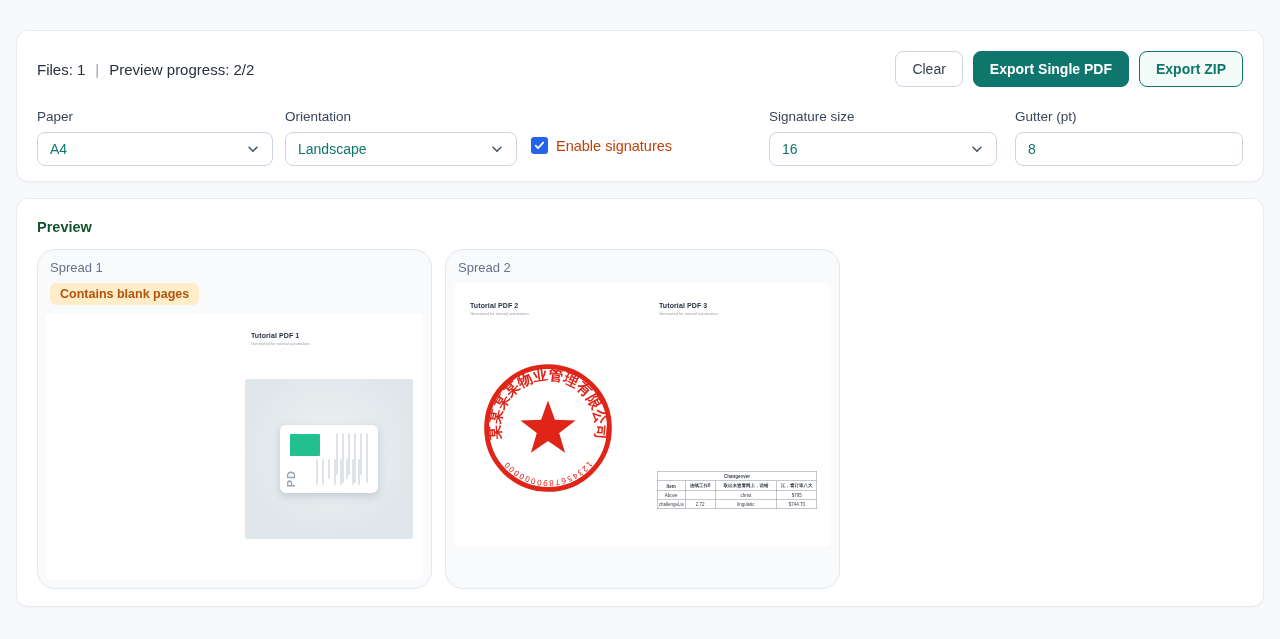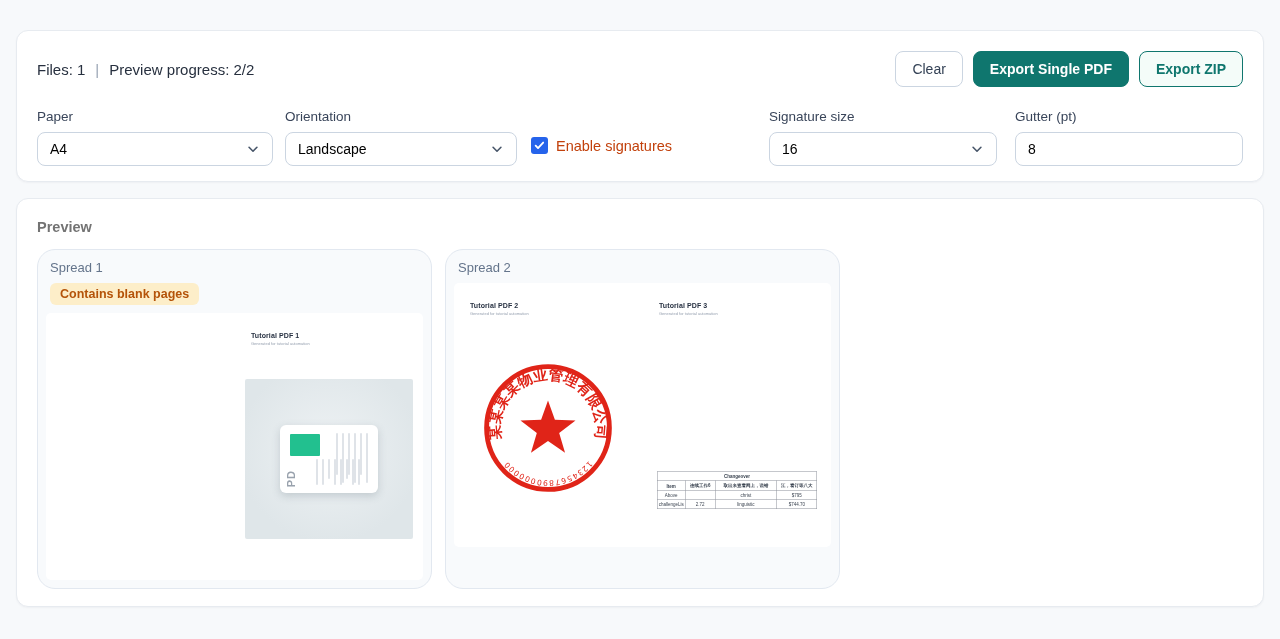--- a/index.html
+++ b/index.html
@@ -31,40 +31,40 @@
   }
   .btn-secondary { background: #ffffff; border-color: #cbd5e1; color: #334155; font-weight: 400; }
   .btn-primary  { background: #0f766e; color: #ffffff; border-color: #0f766e; }
   .btn-outline  { background: #f4fcf9; color: #0f766e; border: 1.5px solid #0f766e; }
 
   .controls-row { display: flex; margin-top: 22px; align-items: flex-start; }
   .field { display: flex; flex-direction: column; }
   .field-label { font-size: 13.5px; color: #39455a; margin-bottom: 8px; }
   .select-box, .text-input {
     height: 28px; border: 1px solid #cbd5e1; border-radius: 8px;
-    background: #ffffff; font-size: 14px; color: #000000;
+    background: #ffffff; font-size: 14px; color: #0f766e;
     display: flex; align-items: center; padding: 16px 12px;
   }
   .select-box { justify-content: space-between; cursor: pointer; }
   .text-input { width: 100%; font-family: "Liberation Sans", sans-serif; }
   .chev { width: 14px; height: 14px; flex: 0 0 auto; margin-left: 8px; }
   .f-paper { width: 236px; }
   .f-orientation { width: 232px; margin-left: 12px; }
   .f-check { margin-left: 14px; padding-top: 28px; display: flex; align-items: center; gap: 8px; margin-right: auto; }
   .f-sig { width: 228px; }
   .f-gutter { width: 228px; margin-left: 18px; }
   .checkbox {
     width: 17px; height: 17px; border-radius: 3px; background: #2563eb;
     display: inline-flex; align-items: center; justify-content: center; cursor: pointer;
   }
   .checkbox svg { width: 11px; height: 11px; }
   .check-label { font-size: 14.5px; color: #c2410c; }
 
   .preview-panel { margin-top: 16px; height: 409px; }
-  .preview-title { font-size: 14.5px; font-weight: 700; color: #737373; margin-bottom: 14px; }
+  .preview-title { font-size: 14.5px; font-weight: 700; color: #14532d; margin-bottom: 14px; }
   .spreads { display: flex; gap: 13px; }
   .spread-card {
     width: 395px; height: 340px;
     background: #f8fafc; border: 1px solid #e2e8f0; border-radius: 18px;
     padding: 10px 8px 8px; display: flex; flex-direction: column;
   }
   .spread-label { font-size: 13px; color: #64748b; margin: 0 4px 8px; }
   .blank-badge {
     align-self: flex-start; margin: 0 0 8px 4px;
     background: #fdeec9; color: #b45309; font-size: 12.5px; font-weight: 700;

